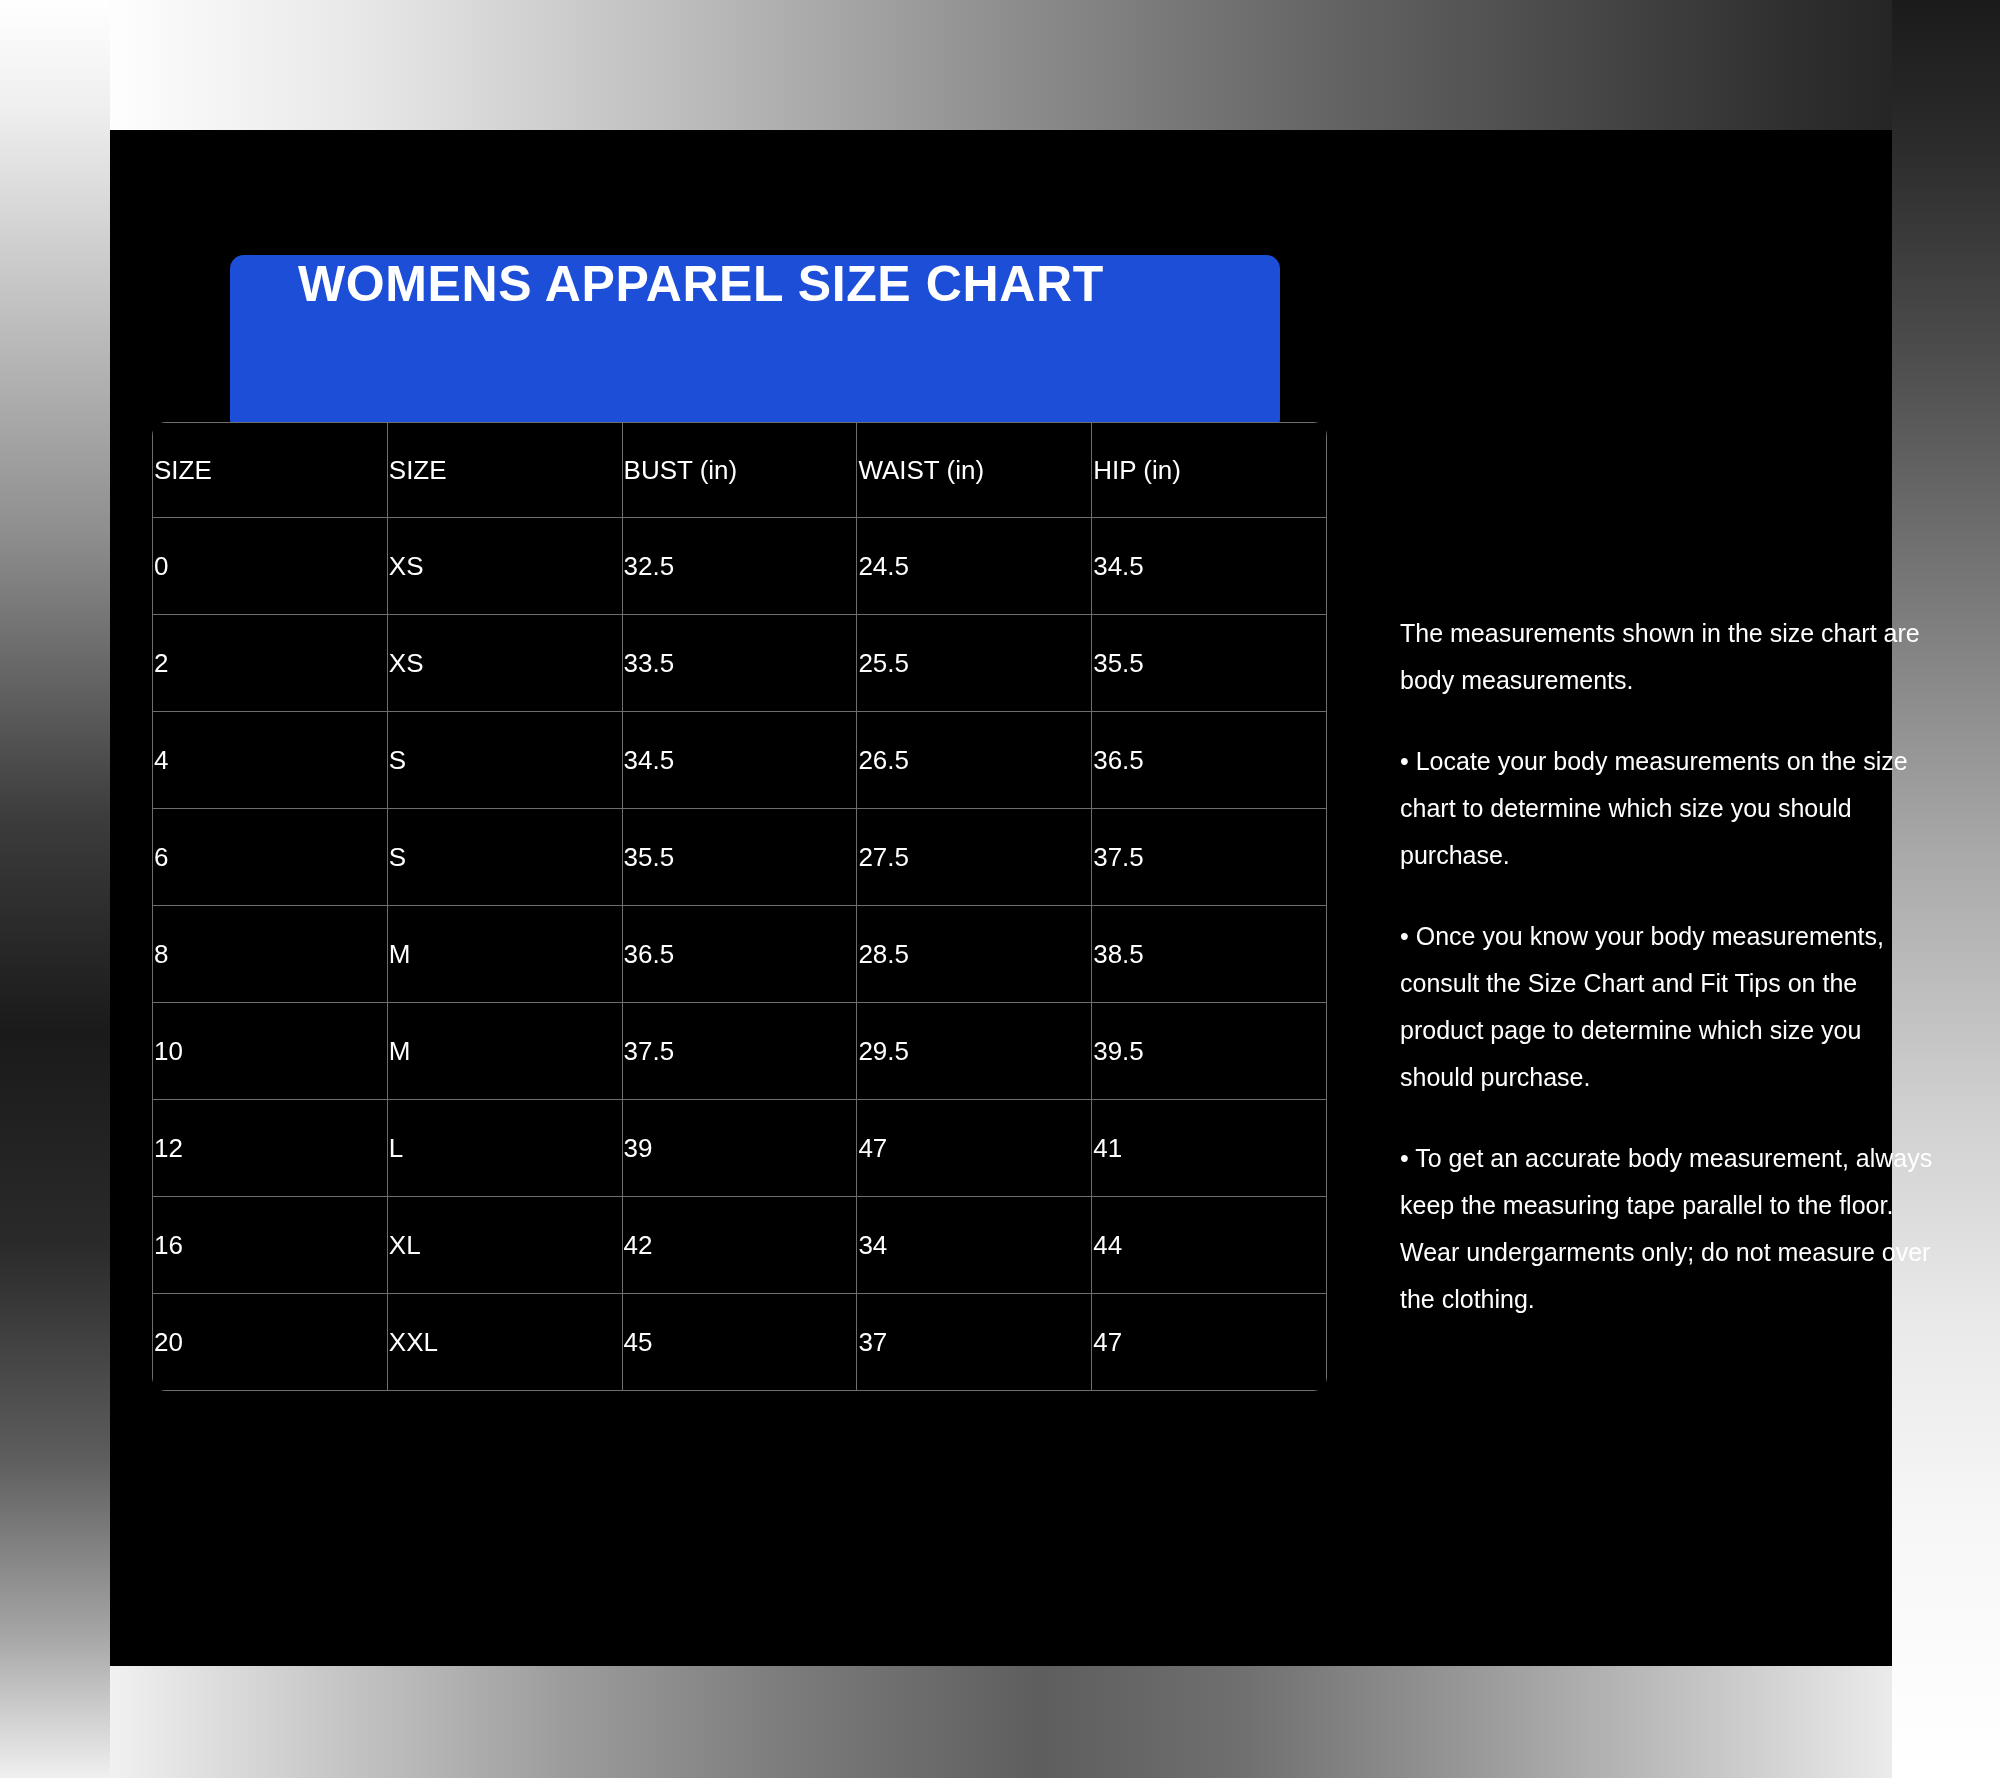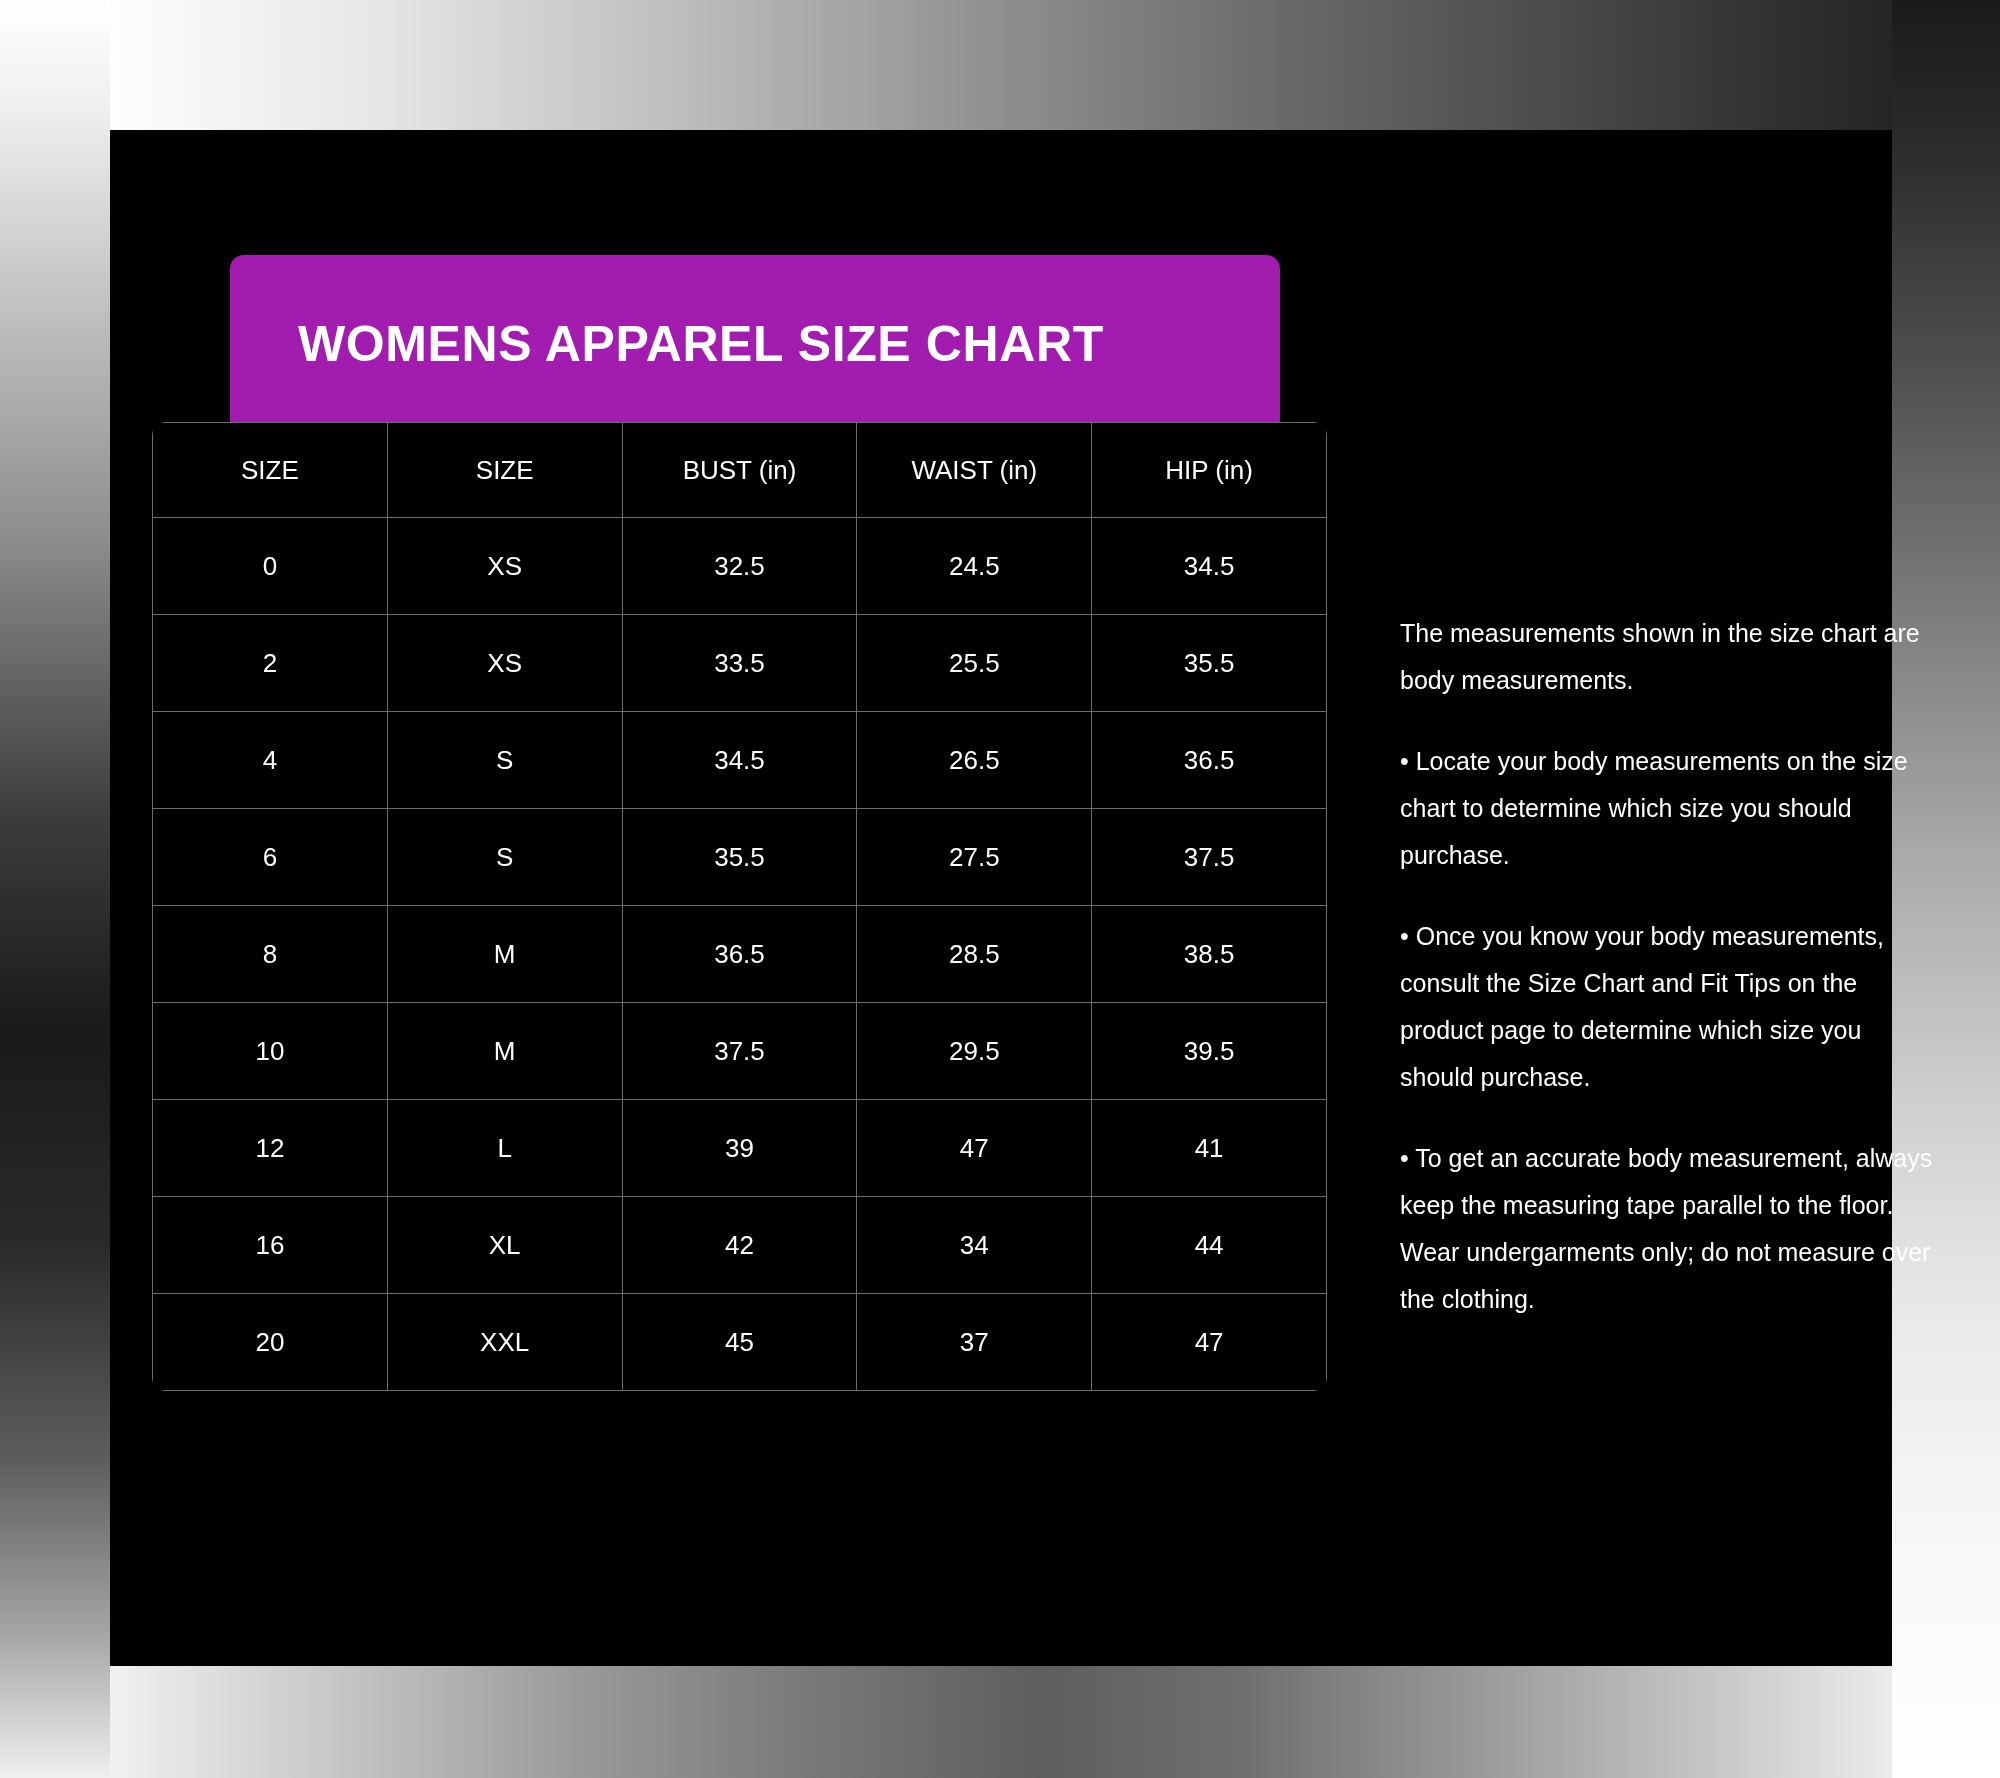--- a/index.html
+++ b/index.html
@@ -60,24 +60,23 @@
     background: #000000;
   }
 
   
   #title-banner {
     position: absolute;
     left: 120px;
     top: 125px;
     width: 1050px;
     height: 178px;
-    background: #a21caf;
+    background: #1d4ed8;
     border-radius: 14px;
     display: flex;
-    align-items: center;
   }
   #title-text {
     color: #ffffff;
     font-size: 50px;
     font-weight: bold;
     letter-spacing: 0.6px;
     padding-left: 68px;
     white-space: nowrap;
   }
 
@@ -90,21 +89,21 @@
     border-collapse: collapse;
     border-radius: 14px;
     overflow: hidden;
     table-layout: fixed;
   }
   #size-table td, #size-table th {
     border: 1px solid #6e6e6e;
     color: #ffffff;
     font-size: 26px;
     font-weight: normal;
-    text-align: center;
+    text-align: left;
     height: 94px;
     background: #000000;
   }
   #size-table thead th {
     height: 92px;
     font-size: 26px;
   }
   #size-table tr:first-child th:first-child { border-top-left-radius: 14px; }
   #size-table tr:first-child th:last-child { border-top-right-radius: 14px; }
   #size-table tbody tr:last-child td:first-child { border-bottom-left-radius: 14px; margin-left: 16px; }

